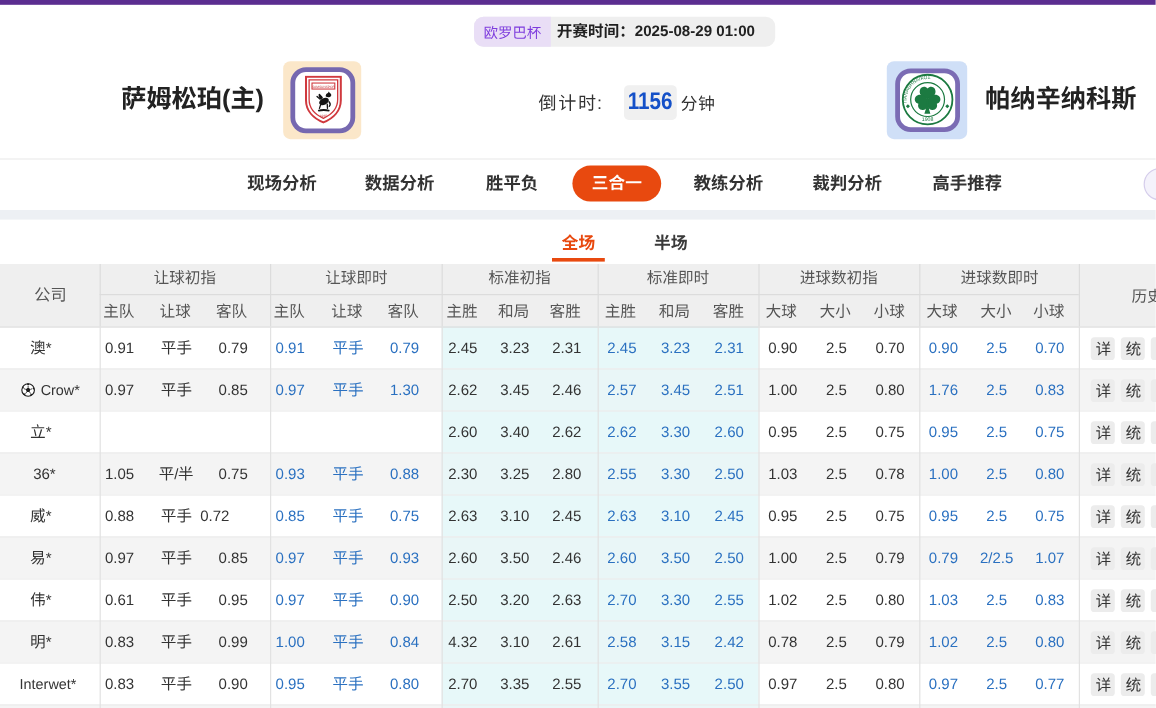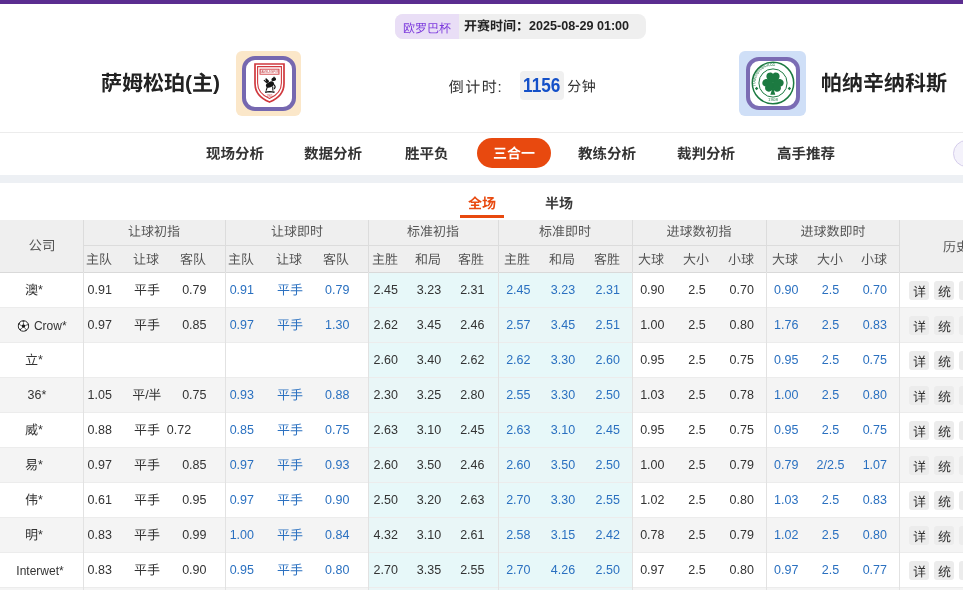--- a/index.html
+++ b/index.html
@@ -829,21 +829,21 @@
       <g transform="scale(1,-1)">
         <use href="#g68" x="0"></use>
         <use href="#g69" x="1000"></use>
       </g>
     </svg></div>
 <div class="abs ctr num blue" style="left:337.2px;top:570.0px;white-space:nowrap">0.80</div>
 <div class="abs ctr num" style="left:385.7px;top:570.0px;white-space:nowrap">2.70</div>
 <div class="abs ctr num" style="left:429.0px;top:570.0px;white-space:nowrap">3.35</div>
 <div class="abs ctr num" style="left:472.3px;top:570.0px;white-space:nowrap">2.55</div>
 <div class="abs ctr num blue" style="left:518.3px;top:570.0px;white-space:nowrap">2.70</div>
-<div class="abs ctr num blue" style="left:563.0px;top:570.0px;white-space:nowrap">4.26</div>
+<div class="abs ctr num blue" style="left:563.0px;top:570.0px;white-space:nowrap">3.55</div>
 <div class="abs ctr num blue" style="left:607.7px;top:570.0px;white-space:nowrap">2.50</div>
 <div class="abs ctr num" style="left:652.3px;top:570.0px;white-space:nowrap">0.97</div>
 <div class="abs ctr num" style="left:697.0px;top:570.0px;white-space:nowrap">2.5</div>
 <div class="abs ctr num" style="left:741.7px;top:570.0px;white-space:nowrap">0.80</div>
 <div class="abs ctr num blue" style="left:786.2px;top:570.0px;white-space:nowrap">0.97</div>
 <div class="abs ctr num blue" style="left:830.5px;top:570.0px;white-space:nowrap">2.5</div>
 <div class="abs ctr num blue" style="left:874.8px;top:570.0px;white-space:nowrap">0.77</div>
 <div class="btn" style="left:909px;top:560.5px;line-height:19px"><svg class="zh" style="vertical-align:-2.2px;" width="13.0" height="13.0" viewBox="0 -880 1000 1000">
       <g transform="scale(1,-1)">
         <use href="#g70" x="0"></use>

